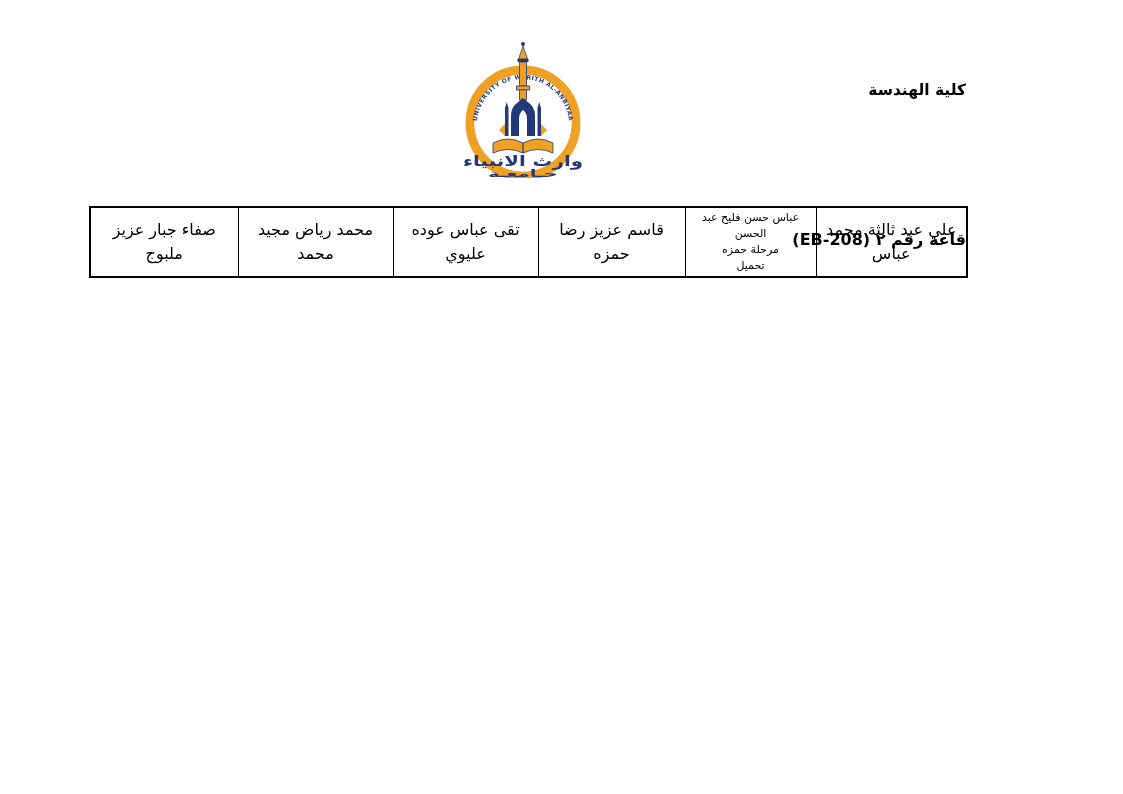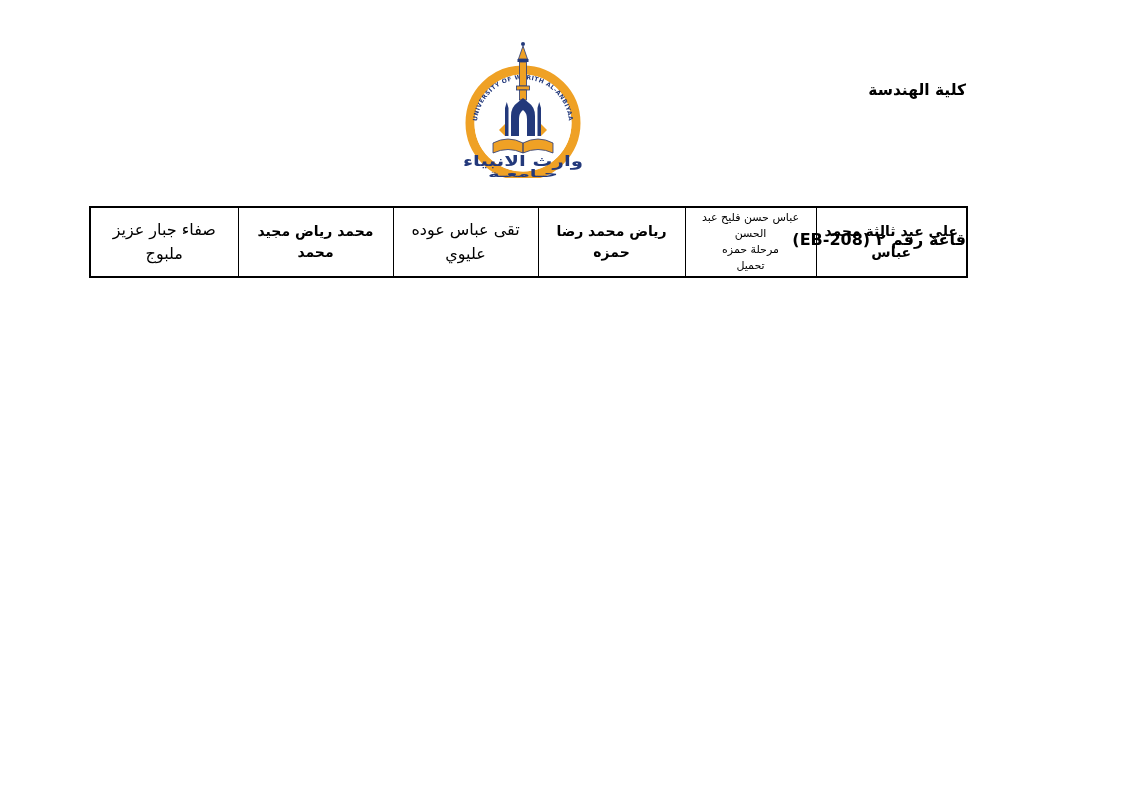--- a/index.html
+++ b/index.html
@@ -70,22 +70,22 @@
   table.seats td {
     border: 1px solid #000;
     text-align: center;
     vertical-align: middle;
     padding: 2px 5px;
     direction: rtl;
     font-size: 16px;
     line-height: 1.5;
   }
   table.seats td.bold-cell {
-    font-weight: bold;
-    font-size: 14px;
+    font-weight: normal;
+    font-size: 16px;
   }
   table.seats td.multi-cell {
     font-size: 11px;
     line-height: 1.45;
   }
   table.seats td.multi-cell span { display: block; }
 </style>
 </head>
 <body>
 
@@ -148,21 +148,21 @@
       <col style="width:148px">
     </colgroup>
     <tbody>
         <tr>
       <td class="bold-cell">علي عبد ثالثة محمد عباس</td>
       <td class="multi-cell">
         <span>عباس حسن فليح عبد الحسن</span>
         <span>مرحلة حمزه</span>
         <span>تحميل</span>
       </td>
-      <td class="bold-cell">رياض محمد رضا حمزه</td>
+      <td class="bold-cell">قاسم عزيز رضا حمزه</td>
       <td>تقى عباس عوده عليوي</td>
       <td class="bold-cell">محمد رياض مجيد محمد</td>
       <td>صفاء جبار عزيز ملبوج</td>
     </tr>
   </tbody>
     </table>
 
 </div>
 
 </body></html>

